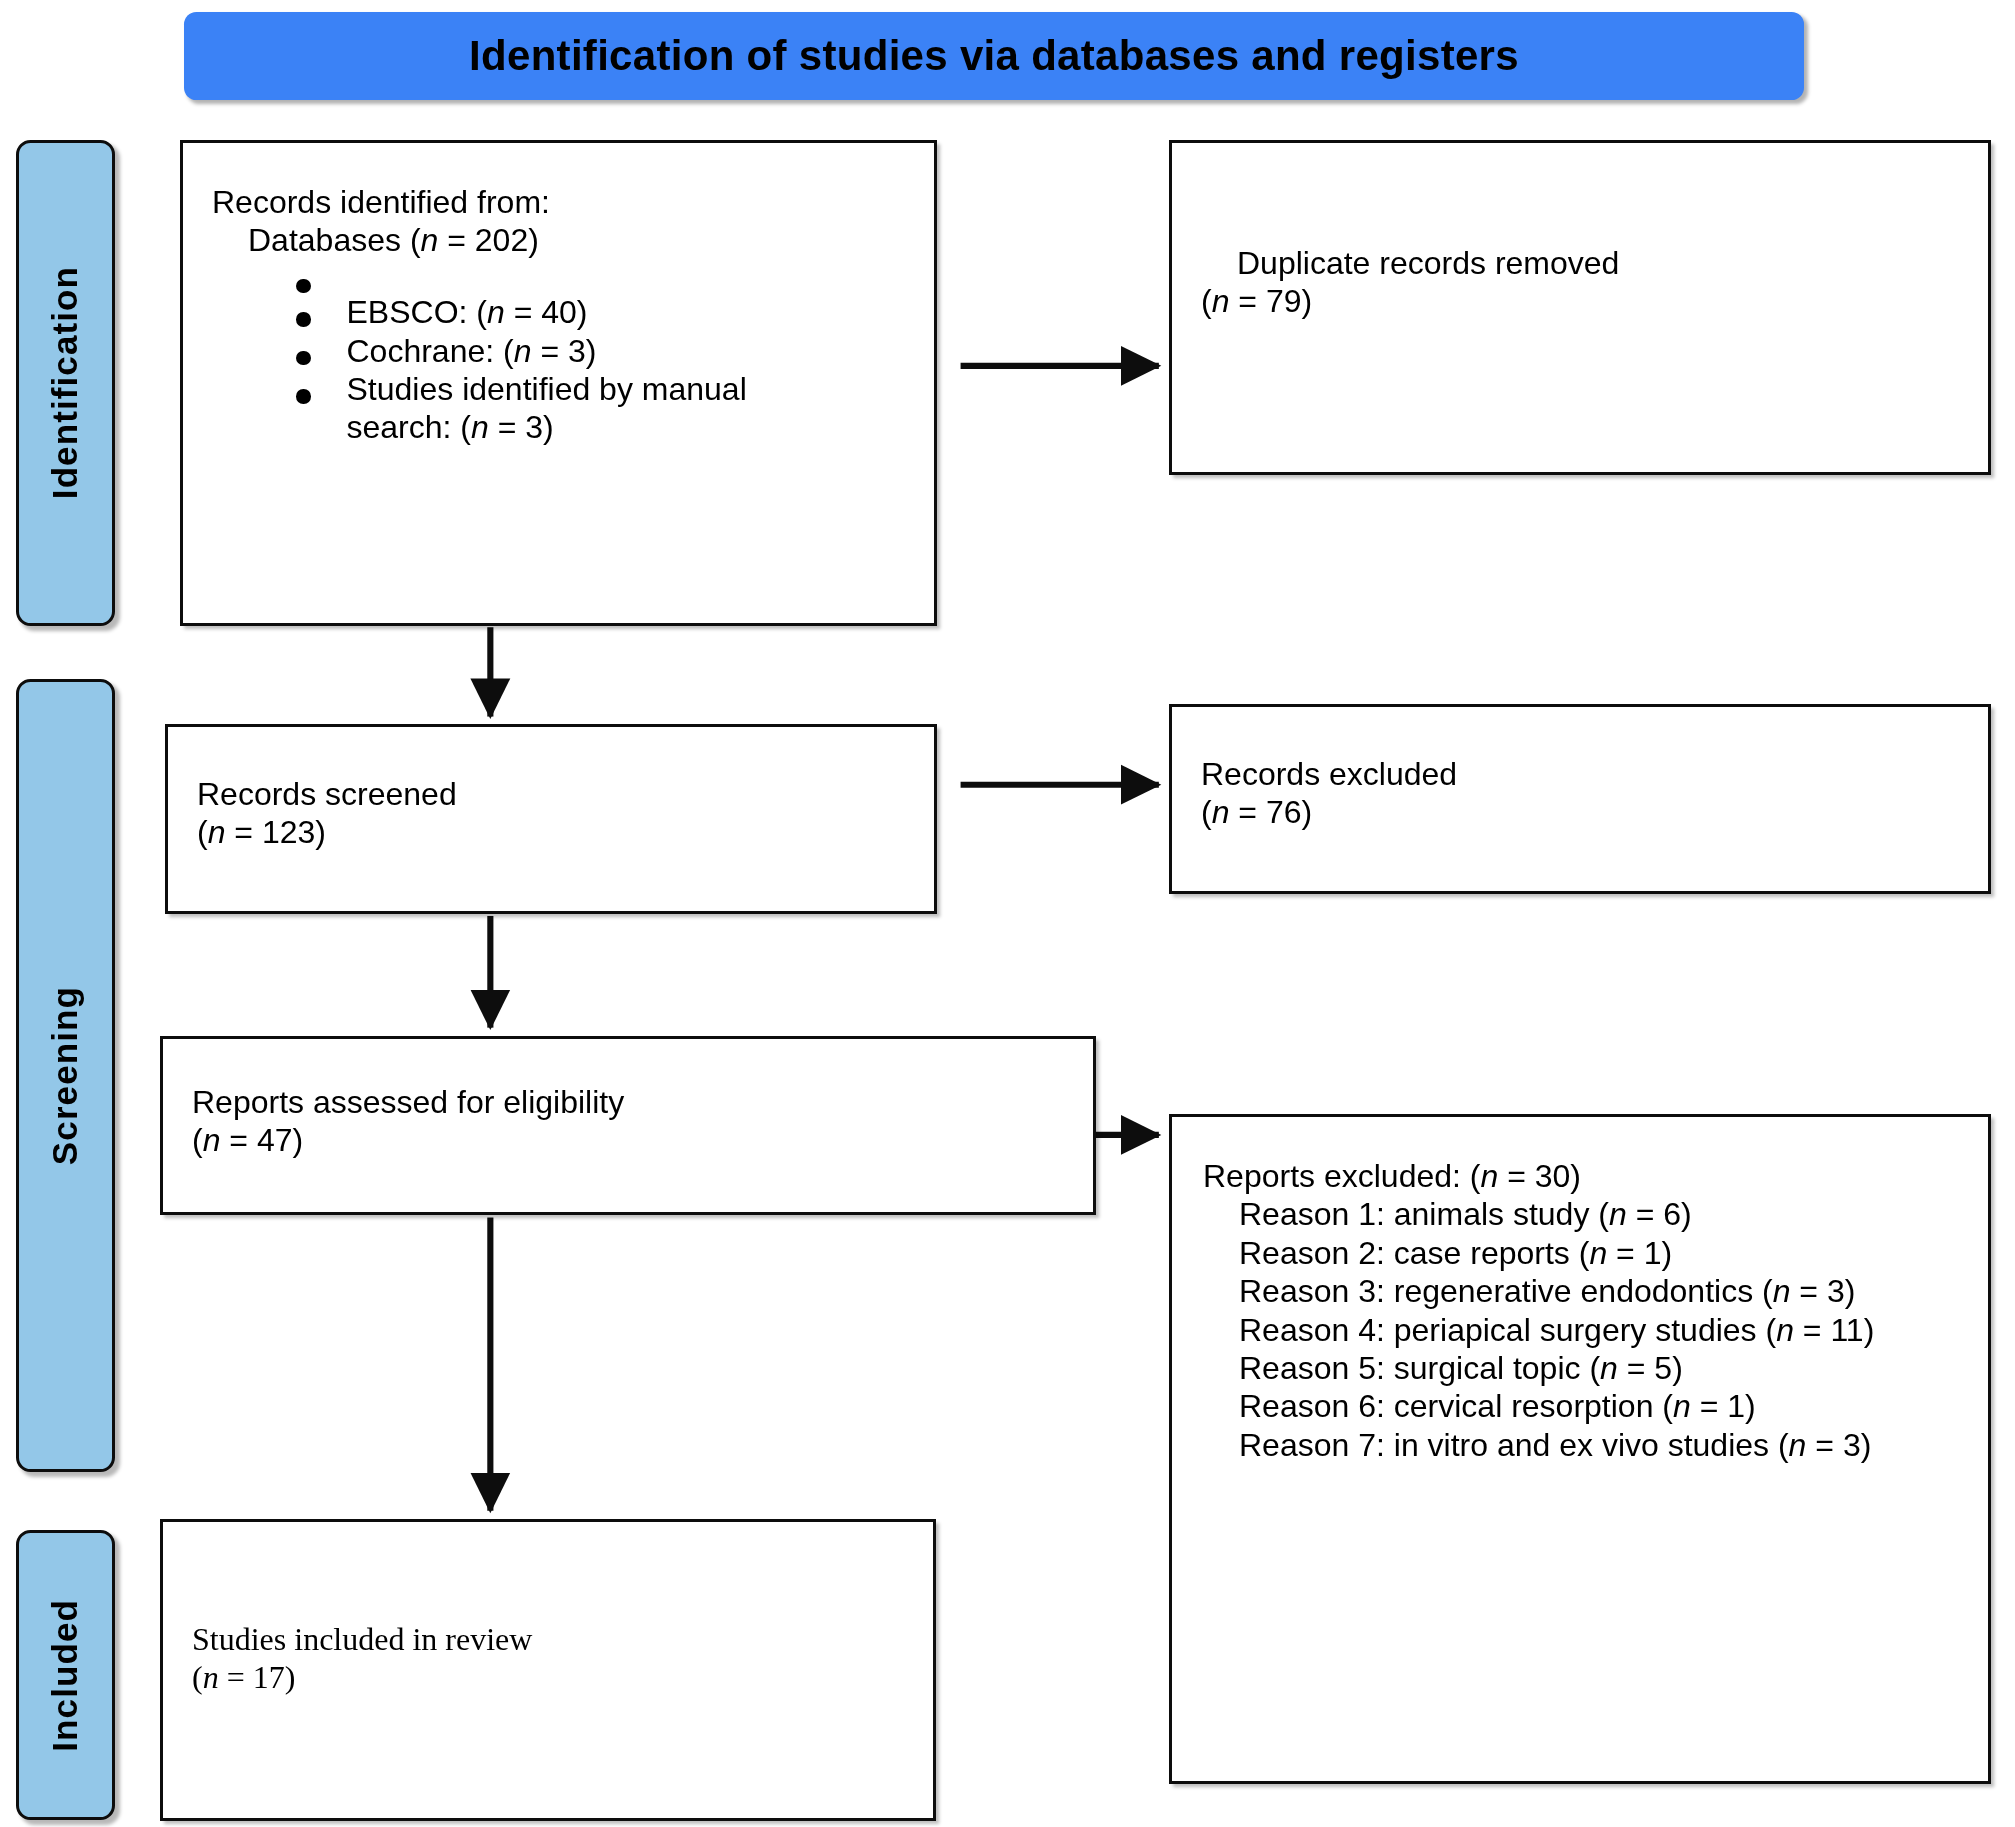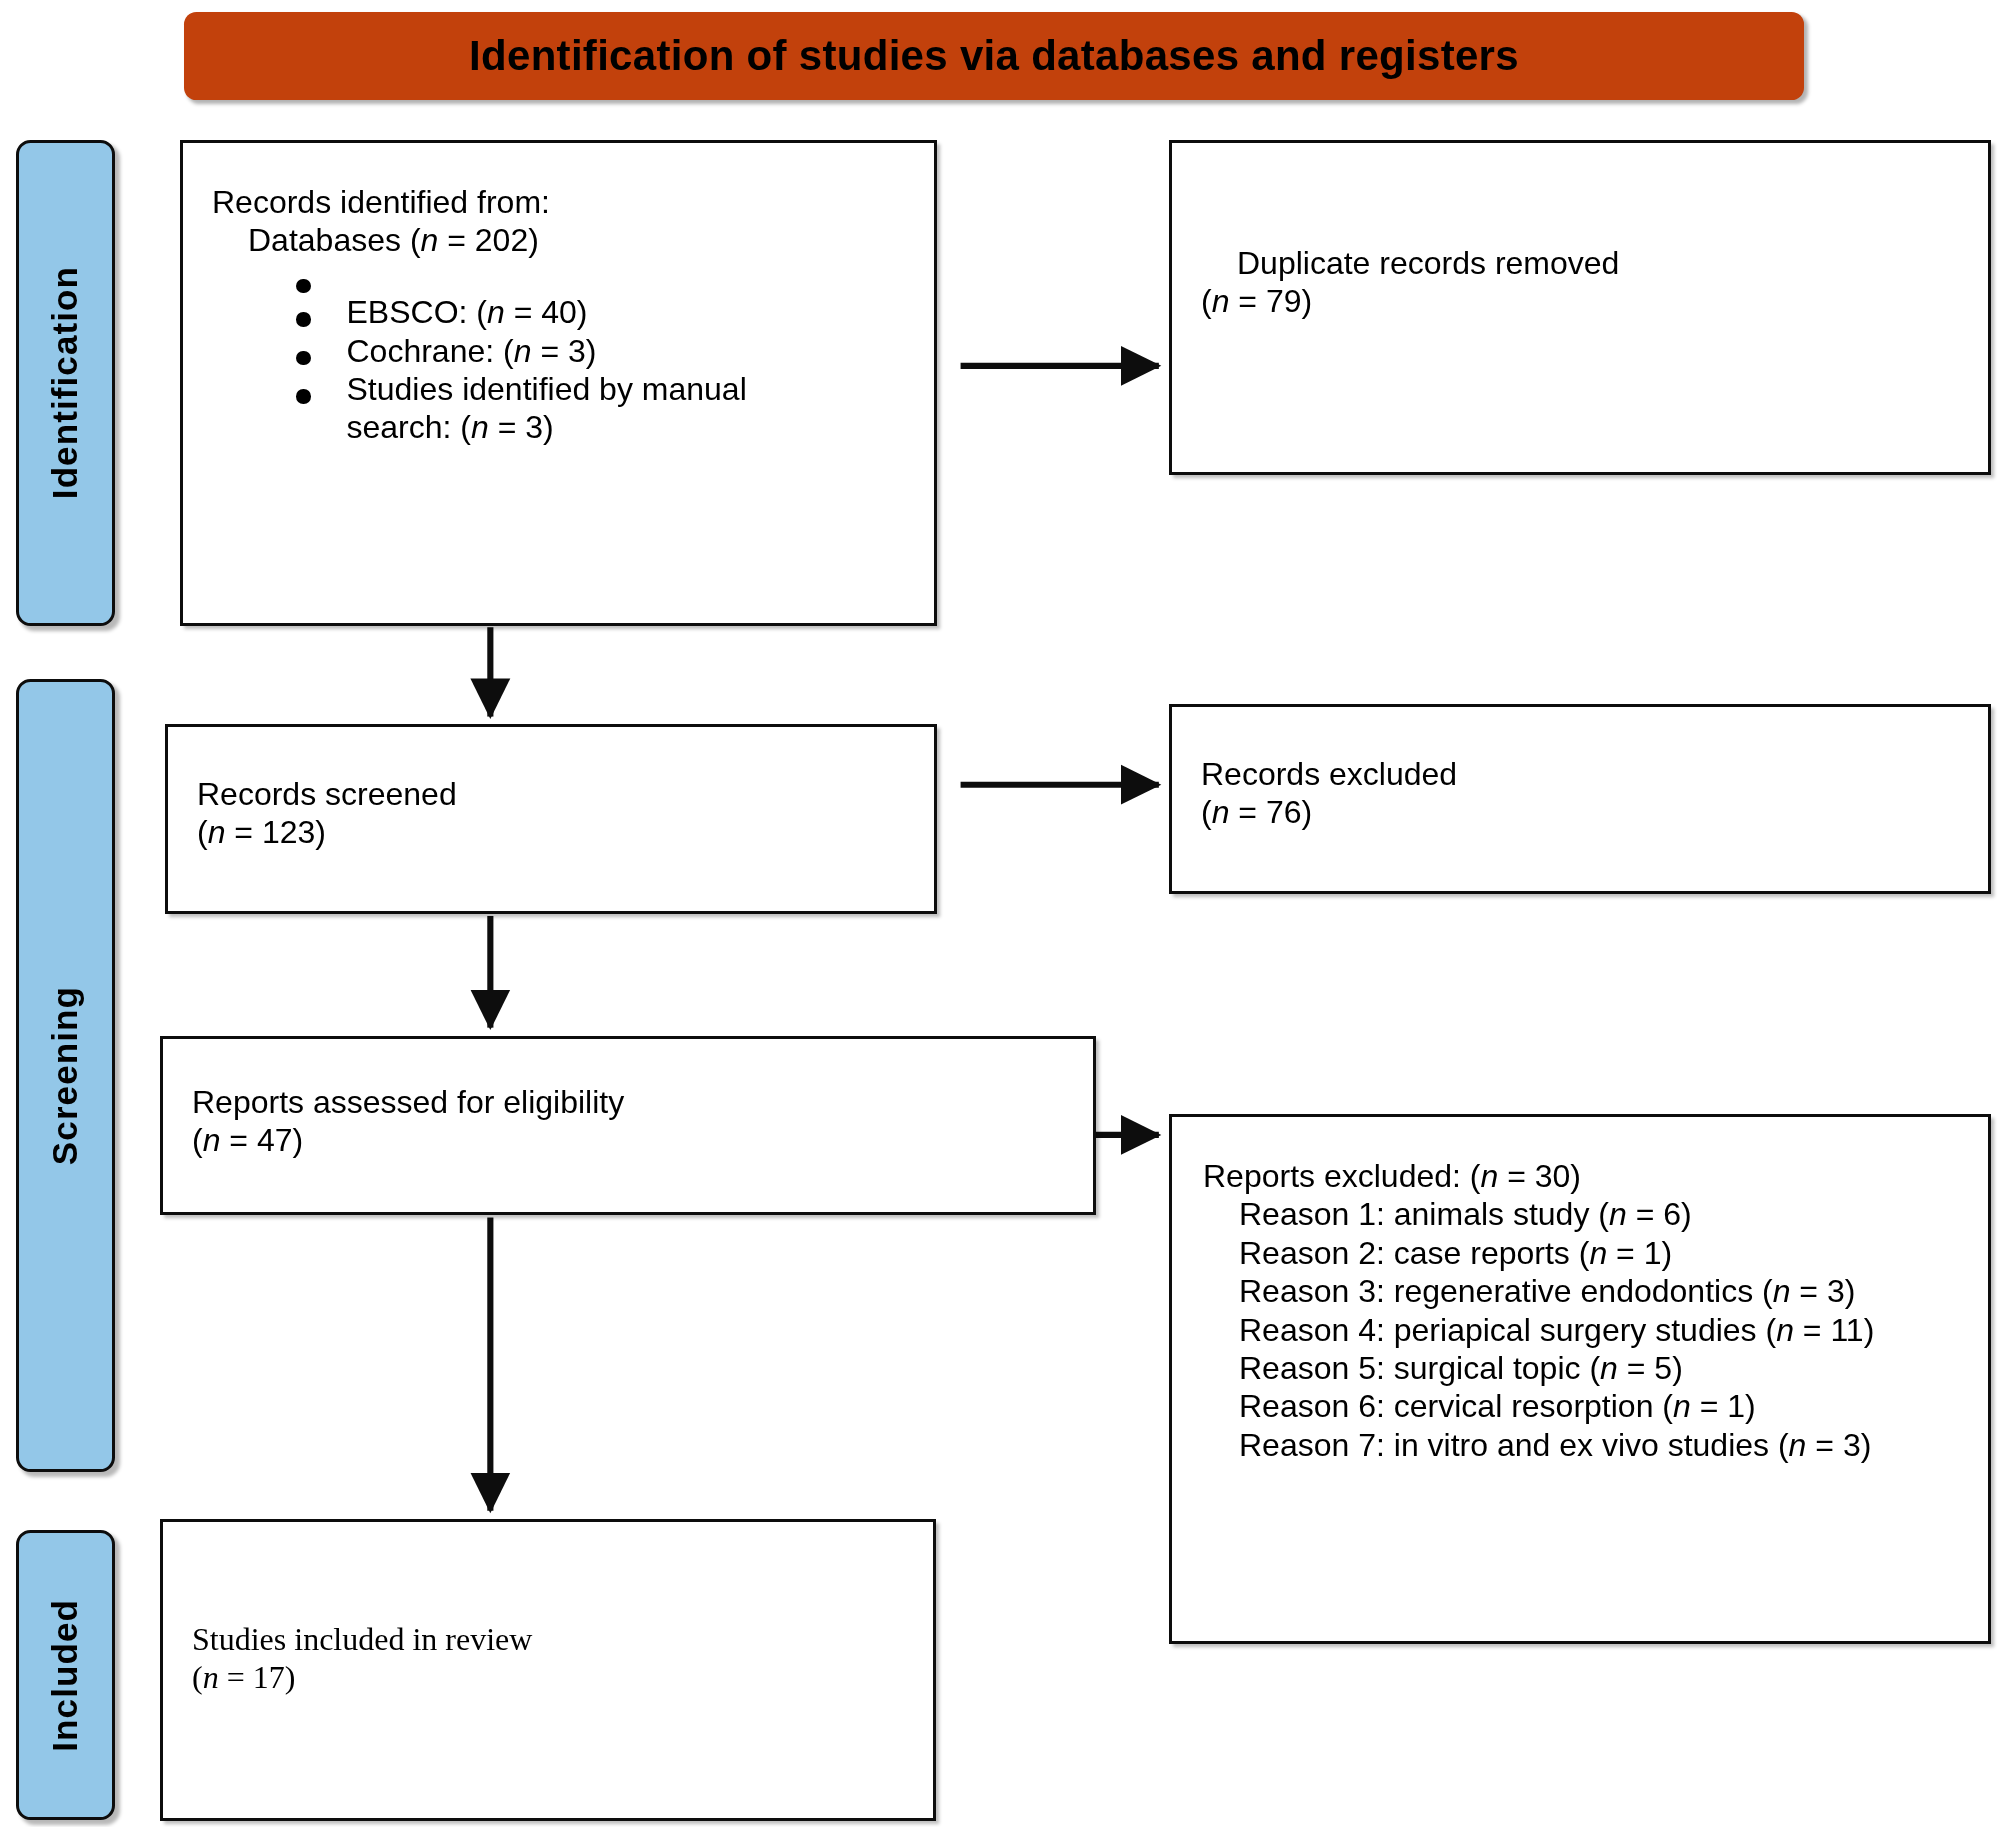--- a/index.html
+++ b/index.html
@@ -18,21 +18,21 @@
     overflow: hidden;
   }
 
   
   .title-banner {
     position: absolute;
     left: 184px;
     top: 12.3px;
     width: 1620px;
     height: 88px;
-    background: #c2410c;
+    background: #3b82f6;
     border-radius: 12.3px;
     box-shadow: 3.4px 3.9px 3.9px rgba(0,0,0,0.30);
     display: flex;
     align-items: center;
     justify-content: center;
   }
   .title-banner .title-text {
     font-size: 42px;
     font-weight: bold;
     color: #000000;
@@ -104,21 +104,21 @@
   .bullet-row .bullet-text { flex: 1 1 auto; }
 
   em.ital { font-style: italic; }
 
   
   #box-identified       { left: 180px;  top: 140px;  width: 757px; height: 486px; }
   #box-removed          { left: 1169px; top: 140px;  width: 822px; height: 335px; }
   #box-screened         { left: 165px;  top: 724px; width: 772px; height: 190px; }
   #box-excluded         { left: 1169px; top: 704px; width: 822px; height: 190px; }
   #box-assessed         { left: 160px;  top: 1036px; width: 936px; height: 179px; }
-  #box-reports-excluded { left: 1169px; top: 1114px; width: 822px; height: 530px; }
+  #box-reports-excluded { left: 1169px; top: 1114px; width: 822px; height: 670px; }
   #box-included         { left: 160px;  top: 1519px; width: 776px; height: 302px; font-family: Liberation Serif, serif; }
 
   #box-identified .box-body       { top: 40px; }
   #box-removed .box-body          { top: 101px; }
   #box-screened .box-body         { top: 48px; }
   #box-excluded .box-body         { top: 48px; }
   #box-assessed .box-body         { top: 44px; }
   #box-reports-excluded .box-body { top: 40px; left: 31px; right: 10px; }
   #box-included .box-body         { top: 98px; }
 

